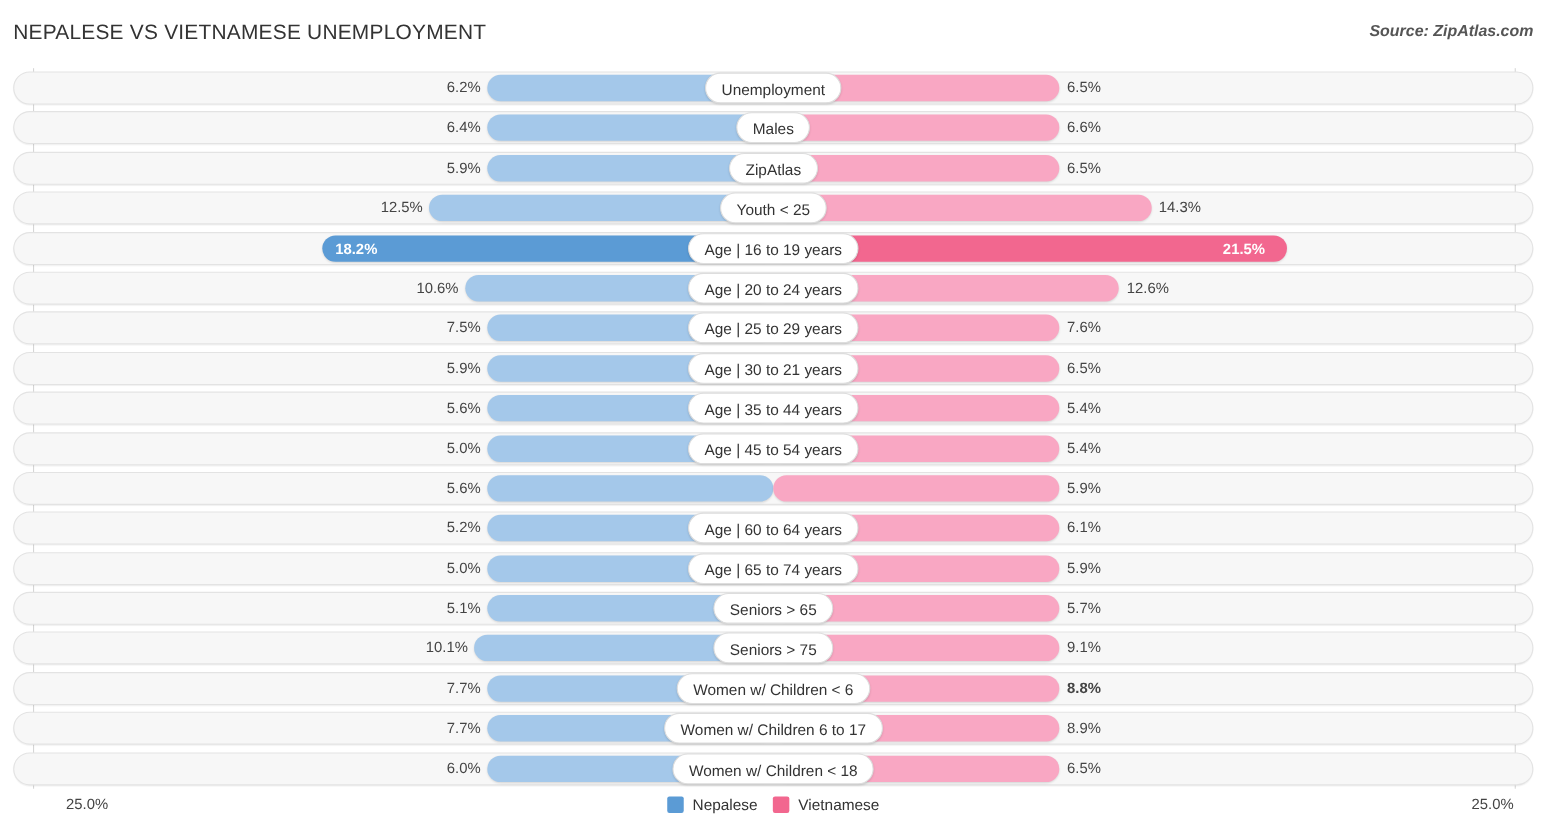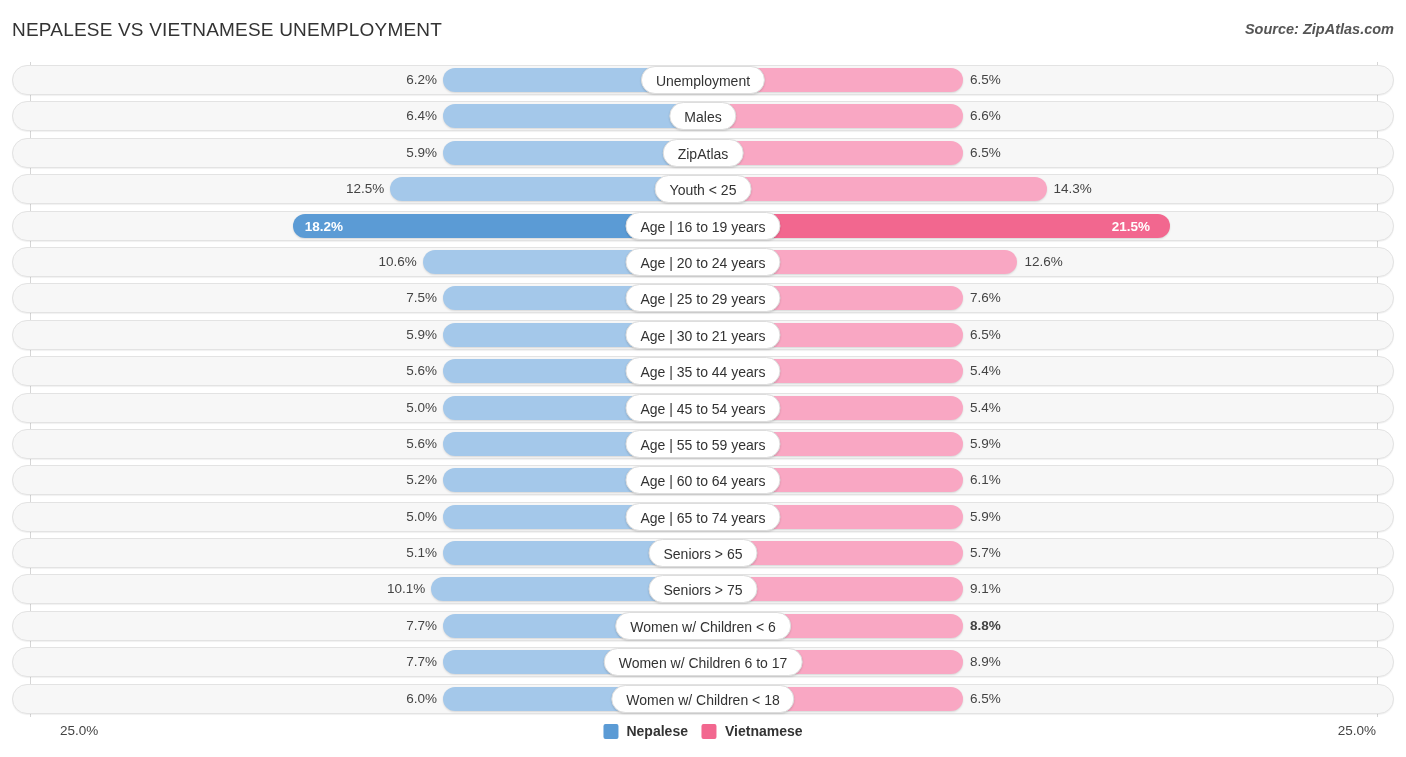--- a/index.html
+++ b/index.html
@@ -163,21 +163,20 @@
 
   .legend {
     position: absolute;
     left: 50%;
     top: 6px;
     transform: translateX(-50%);
     display: flex;
     align-items: center;
     gap: 14px;
     white-space: nowrap;
-    font-weight: bold;
   }
   .legend-item {
     display: flex;
     align-items: center;
     gap: 8px;
   }
   .swatch {
     width: 15px;
     height: 15px;
     border-radius: 2px;
@@ -281,21 +280,20 @@
         <div class="val left" style="right: 969px;">5.0%</div>
         <div class="val right" style="left: 970px;">5.4%</div>
         <div class="cat">Age | 45 to 54 years</div>
       </div>
       <div class="row">
         <div class="track"></div>
         <div class="bar left" style="left: 443px; width: 260px;"></div>
         <div class="bar right" style="left: 703px; width: 260px;"></div>
         <div class="val left" style="right: 969px;">5.6%</div>
         <div class="val right" style="left: 970px;">5.9%</div>
-        <div class="cat">Age | 55 to 59 years</div>
       </div>
       <div class="row">
         <div class="track"></div>
         <div class="bar left" style="left: 443px; width: 260px;"></div>
         <div class="bar right" style="left: 703px; width: 260px;"></div>
         <div class="val left" style="right: 969px;">5.2%</div>
         <div class="val right" style="left: 970px;">6.1%</div>
         <div class="cat">Age | 60 to 64 years</div>
       </div>
       <div class="row">

